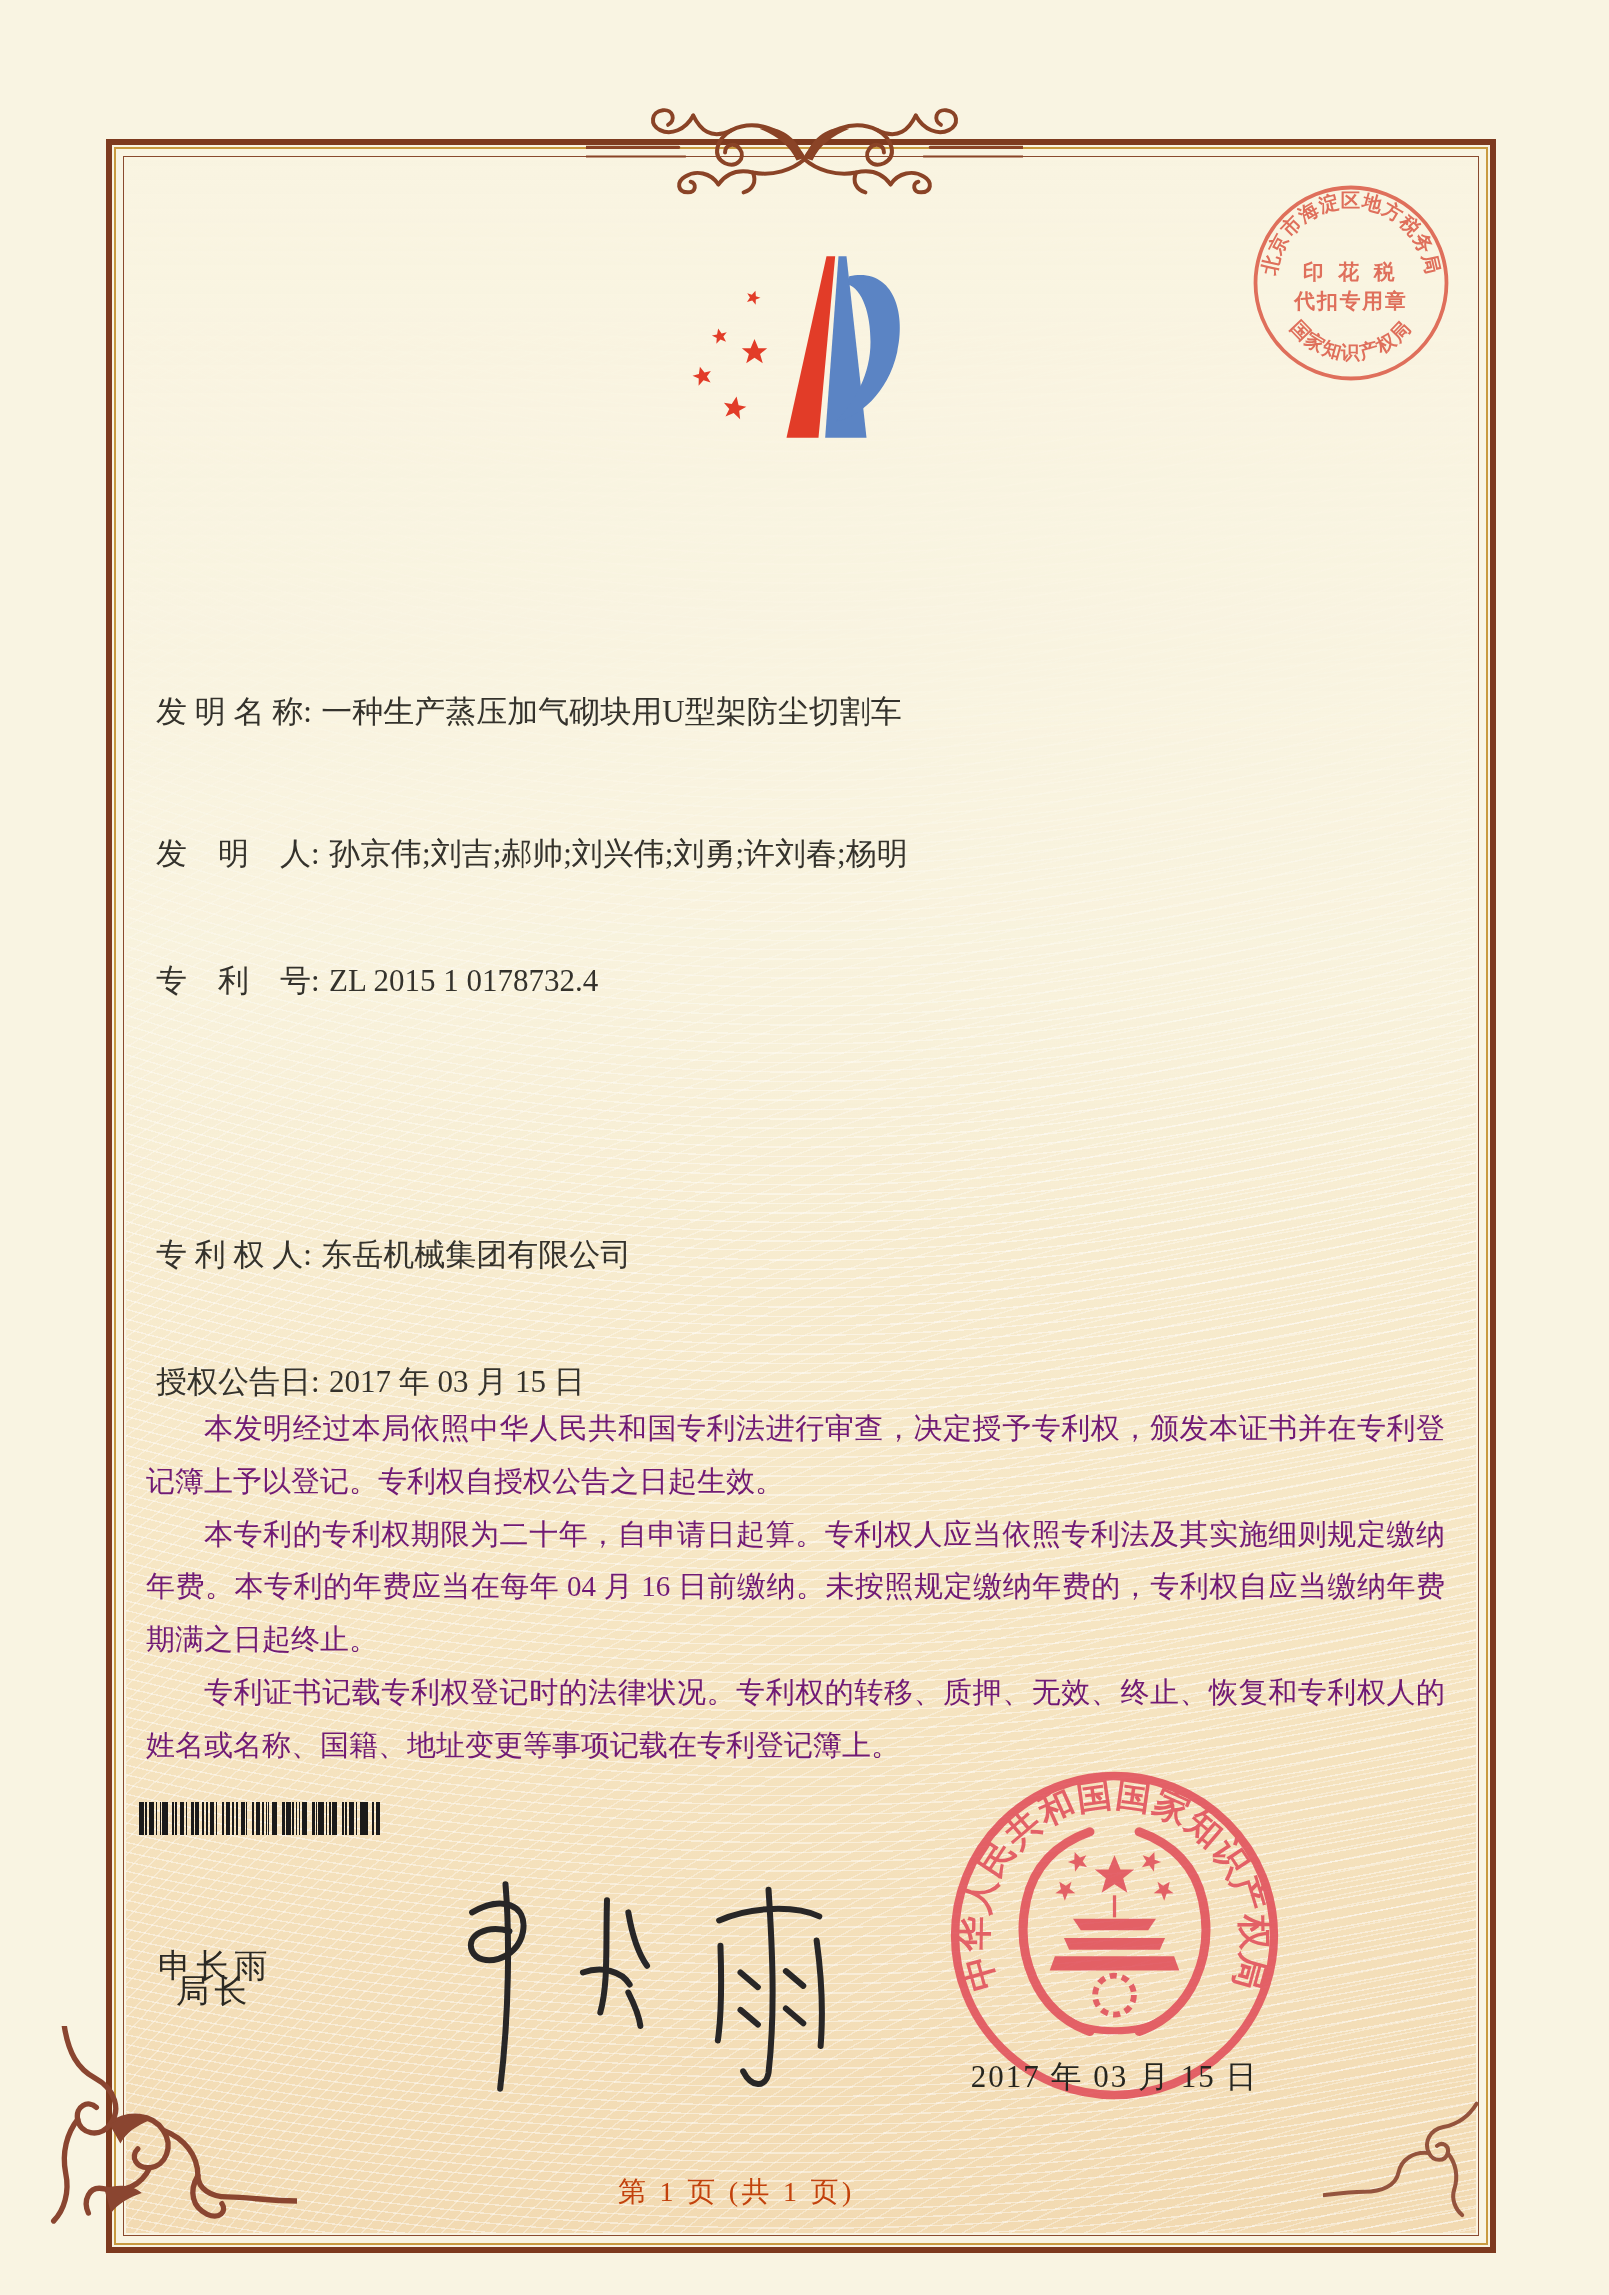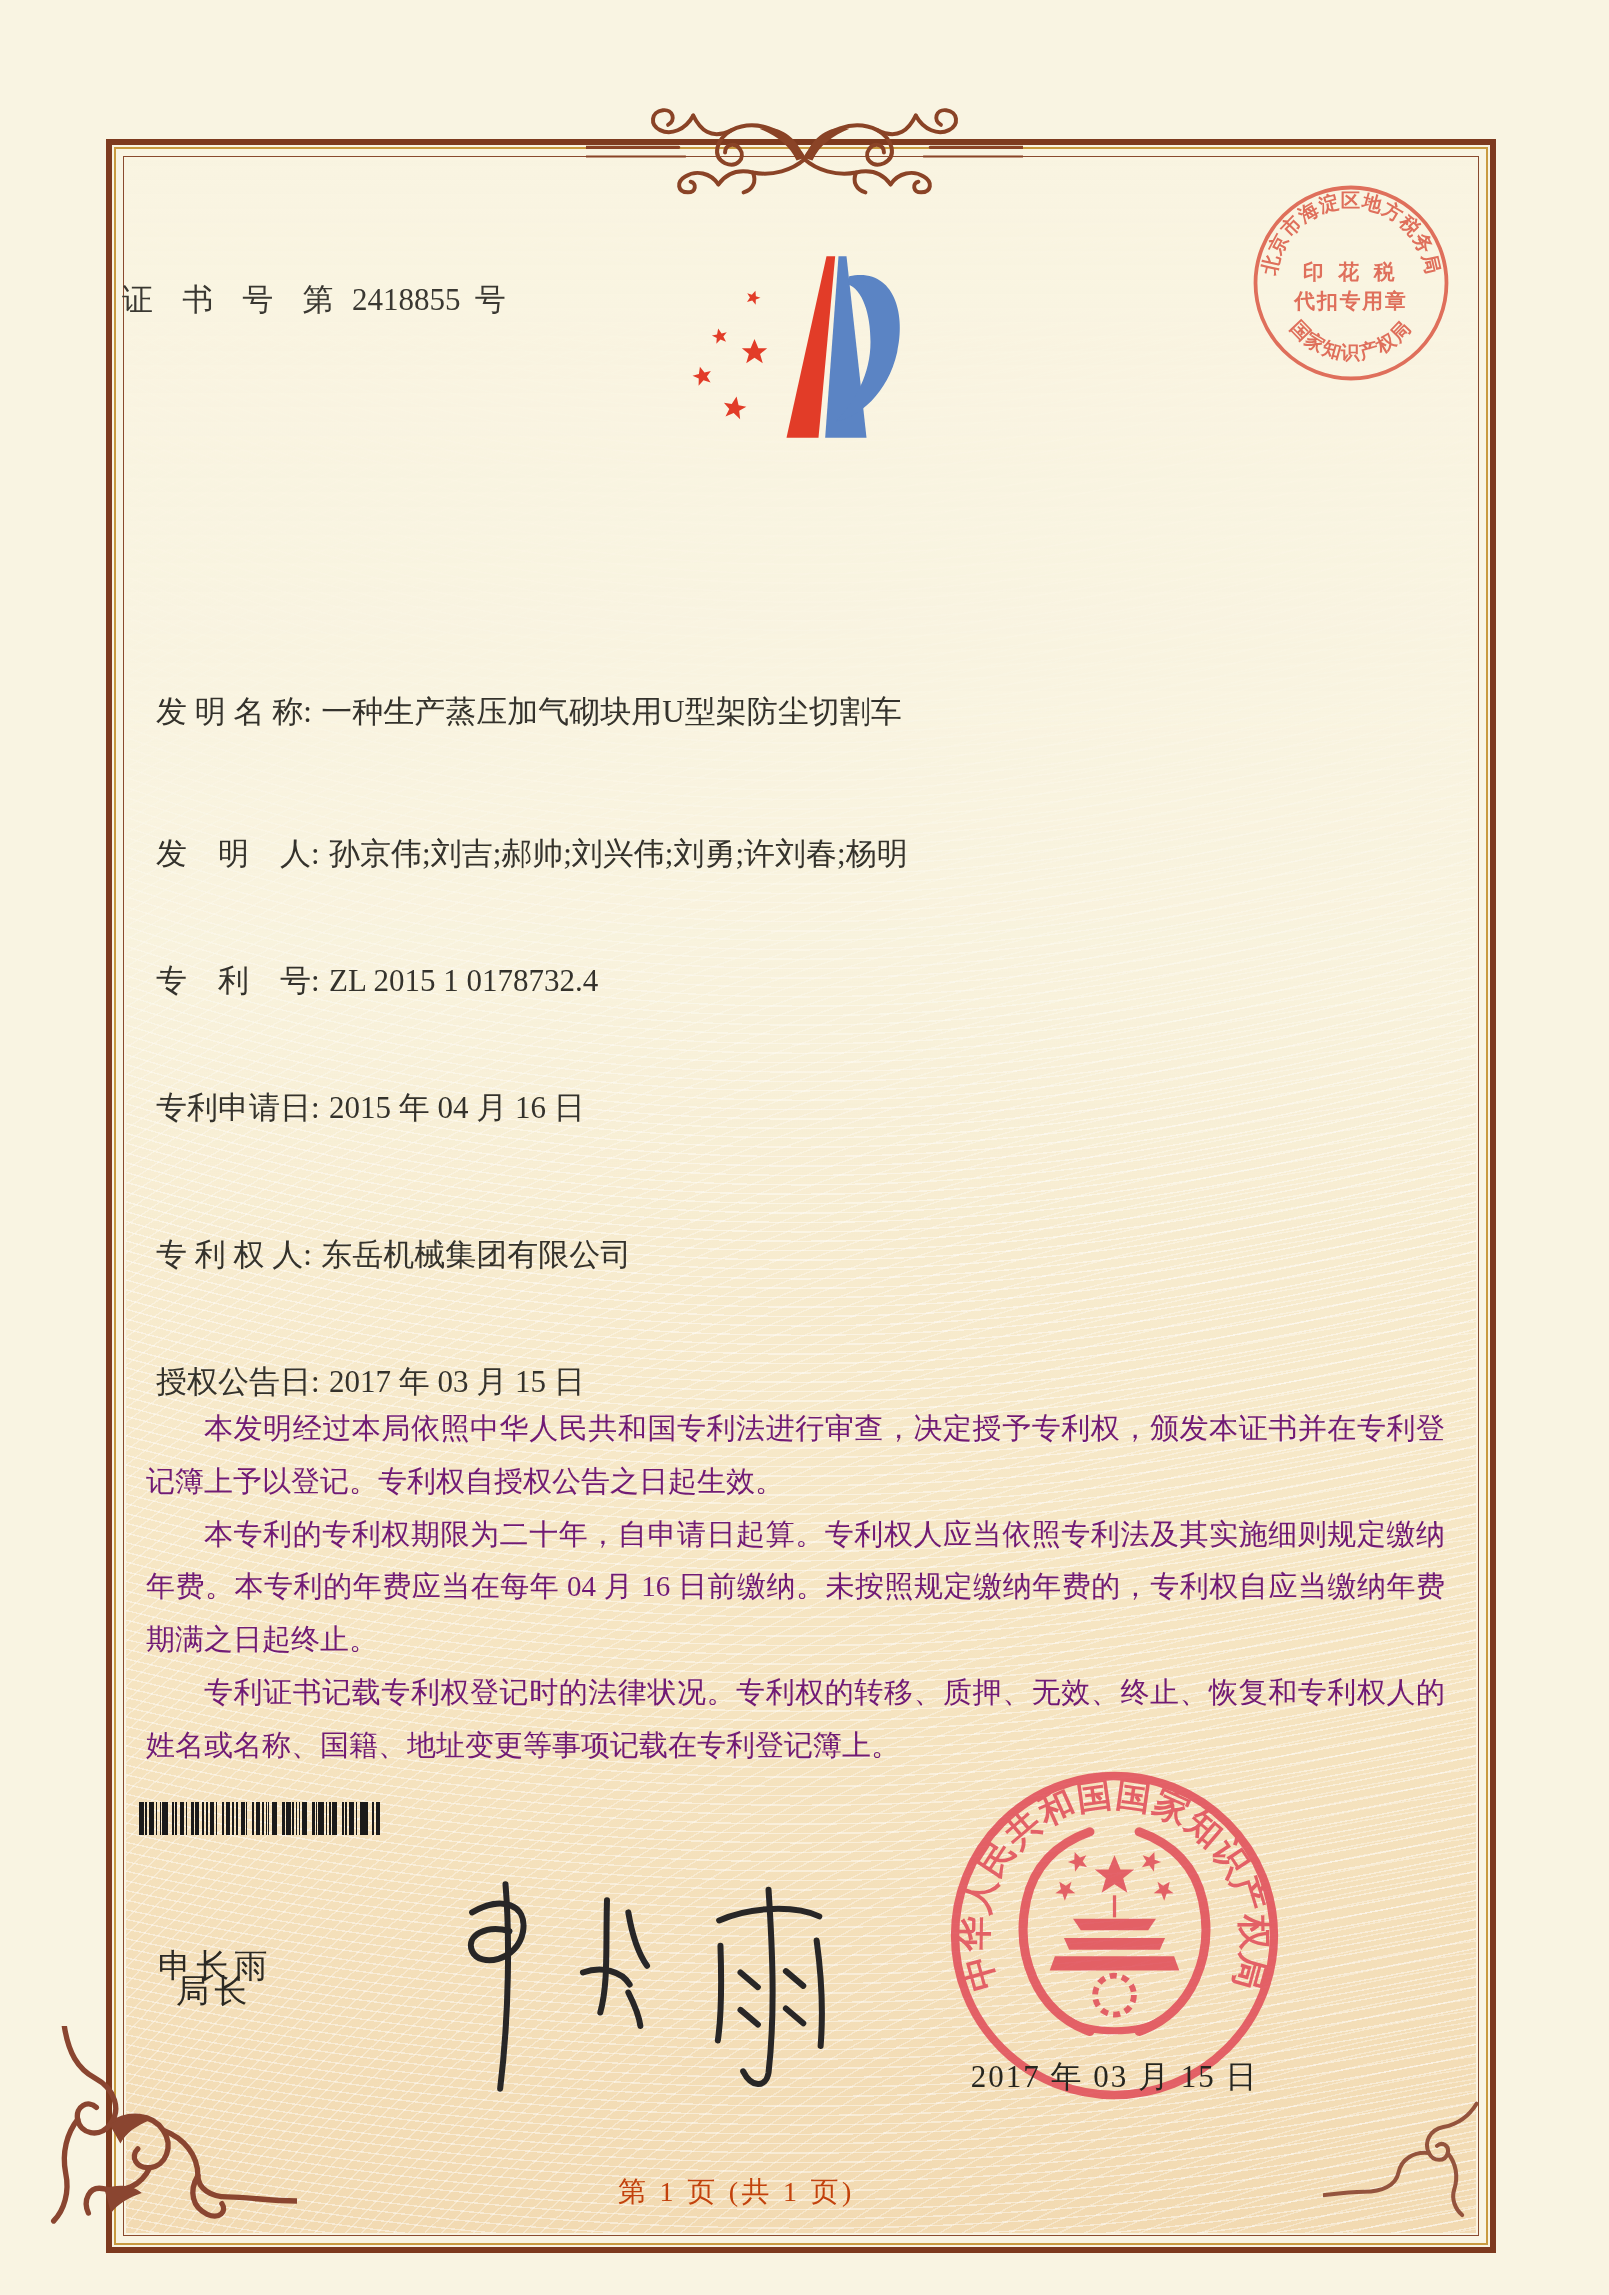--- a/index.html
+++ b/index.html
@@ -71,25 +71,20 @@
       <path d="M220,52 C196,66 190,92 210,102 C228,110 242,94 232,80 C224,70 210,74 210,86"></path>
       <path d="M330,96 C312,112 282,122 252,116 C226,110 210,120 200,134"></path>
       <path d="M200,134 C188,116 166,112 150,122 C136,130 138,146 154,146 C166,146 168,132 158,130"></path>
       <path d="M252,116 C258,130 252,142 238,146"></path>
     </g>
     <path d="M330,94 C316,58 290,44 262,50 C288,60 308,76 318,98 Z" fill="#8a4326"></path>
     <use href="#orn-left" transform="translate(660,0) scale(-1,1)"></use>
     <path d="M330,94 C344,58 370,44 398,50 C372,60 352,76 342,98 Z" fill="#8a4326"></path>
   </svg>
 
-  <div class="cert-no">
-    <span class="sp">证 书 号 第</span>
-    <span>2418855</span>
-    <span class="sp" style="margin-left:6.7px">号</span>
-  </div>
 
   <svg class="logo" viewBox="0 0 372 288">
     <path d="M252,8 L265,8 L240,280 L192,280 Z" fill="#e23c28"></path>
     <path d="M270,8 L282,8 L312,280 L250,280 Z" fill="#5b84c4"></path>
     <path d="M286,38 C352,24 372,92 358,152 C344,214 300,250 266,256 C296,224 318,184 318,136 C318,94 306,58 284,50 Z" fill="#5b84c4"></path>
     <g fill="#e23c28">
       <path transform="translate(142,70) scale(1.1) rotate(18)" d="M0,-10 2.9,-3.1 9.5,-3.1 4.2,1.2 6.2,8.1 0,4 -6.2,8.1 -4.2,1.2 -9.5,-3.1 -2.9,-3.1 Z"></path>
       <path transform="translate(92,128) scale(1.2) rotate(-12)" d="M0,-10 2.9,-3.1 9.5,-3.1 4.2,1.2 6.2,8.1 0,4 -6.2,8.1 -4.2,1.2 -9.5,-3.1 -2.9,-3.1 Z"></path>
       <path transform="translate(144,152) scale(2.0)" d="M0,-10 2.9,-3.1 9.5,-3.1 4.2,1.2 6.2,8.1 0,4 -6.2,8.1 -4.2,1.2 -9.5,-3.1 -2.9,-3.1 Z"></path>
       <path transform="translate(66,188) scale(1.5) rotate(-15)" d="M0,-10 2.9,-3.1 9.5,-3.1 4.2,1.2 6.2,8.1 0,4 -6.2,8.1 -4.2,1.2 -9.5,-3.1 -2.9,-3.1 Z"></path>
@@ -115,23 +110,20 @@
 
 
   <div class="field" style="top:691px">
     <span class="lab">发 明 名 称:</span><span class="val">一种生产蒸压加气砌块用U型架防尘切割车</span>
   </div>
   <div class="field" style="top:833px">
     <span class="lab">发　明　人:</span><span class="val">孙京伟;刘吉;郝帅;刘兴伟;刘勇;许刘春;杨明</span>
   </div>
   <div class="field" style="top:960px">
     <span class="lab">专　利　号:</span><span class="val">ZL 2015 1 0178732.4</span>
-  </div>
-  <div class="field" style="top:1087px">
-    <span class="lab">专利申请日:</span><span class="val">2015 年 04 月 16 日</span>
   </div>
   <div class="field" style="top:1234px">
     <span class="lab">专 利 权 人:</span><span class="val">东岳机械集团有限公司</span>
   </div>
   <div class="field" style="top:1361px">
     <span class="lab">授权公告日:</span><span class="val">2017 年 03 月 15 日</span>
   </div>
 
   <div class="bodytext">
     <p>本发明经过本局依照中华人民共和国专利法进行审查，决定授予专利权，颁发本证书并在专利登记簿上予以登记。专利权自授权公告之日起生效。</p>

